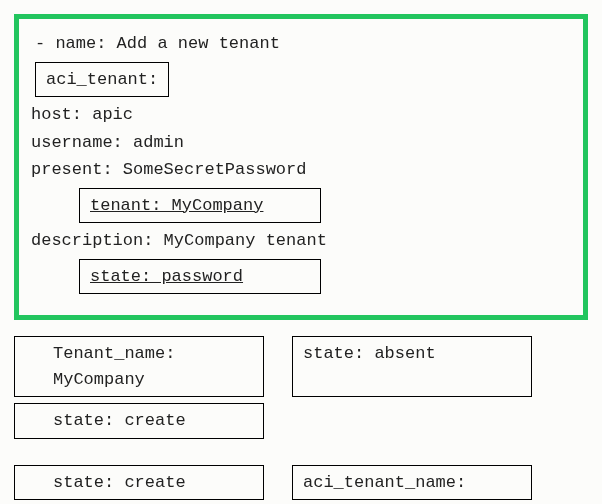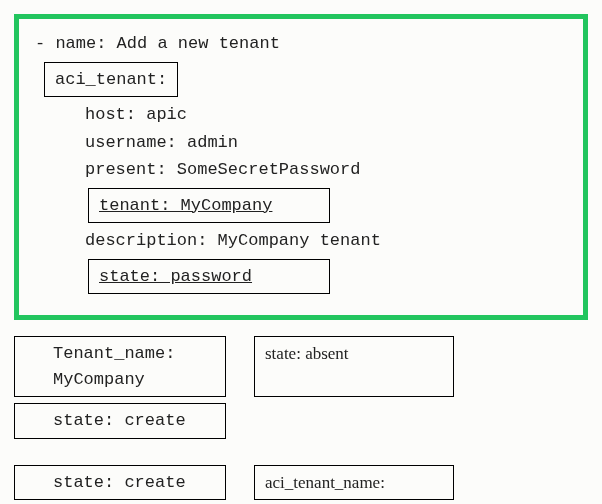--- a/index.html
+++ b/index.html
@@ -15,44 +15,44 @@
     }
     .main-box {
       border: 5px solid #22c55e;
       padding: 10px 12px 18px 12px;
       margin-bottom: 16px;
     }
     .inner-box {
       border: 1px solid #000;
       padding: 4px 10px;
       display: inline-block;
-      margin: 3px 9px;
+      margin: 3px 0;
     }
     .wide-box {
       min-width: 220px;
       text-decoration: underline;
     }
     .line {
       margin: 2px 0;
     }
     .indent-1 { margin-left: 4px; }
-    .indent-2 { margin-left: 54px; }
+    .indent-2 { }
     .box-container-indent { margin-left: 48px; }
     .row {
       display: flex;
       gap: 28px;
       margin: 6px 0;
     }
     .option-box {
       border: 1px solid #000;
       padding: 4px 10px;
       box-sizing: border-box;
     }
-    .opt-left { width: 212px; padding-left: 38px; }
-    .opt-right { width: 200px; font-family: Liberation Serif, serif; }
+    .opt-left { width: 250px; padding-left: 38px; }
+    .opt-right { width: 240px; }
   </style>
 </head>
 <body>
 
 <div class="main-box">
   <div class="line indent-1">- name: Add a new tenant</div>
   <div class="indent-1">
     <div class="inner-box">
       <span>aci_tenant:</span>
     </div>

